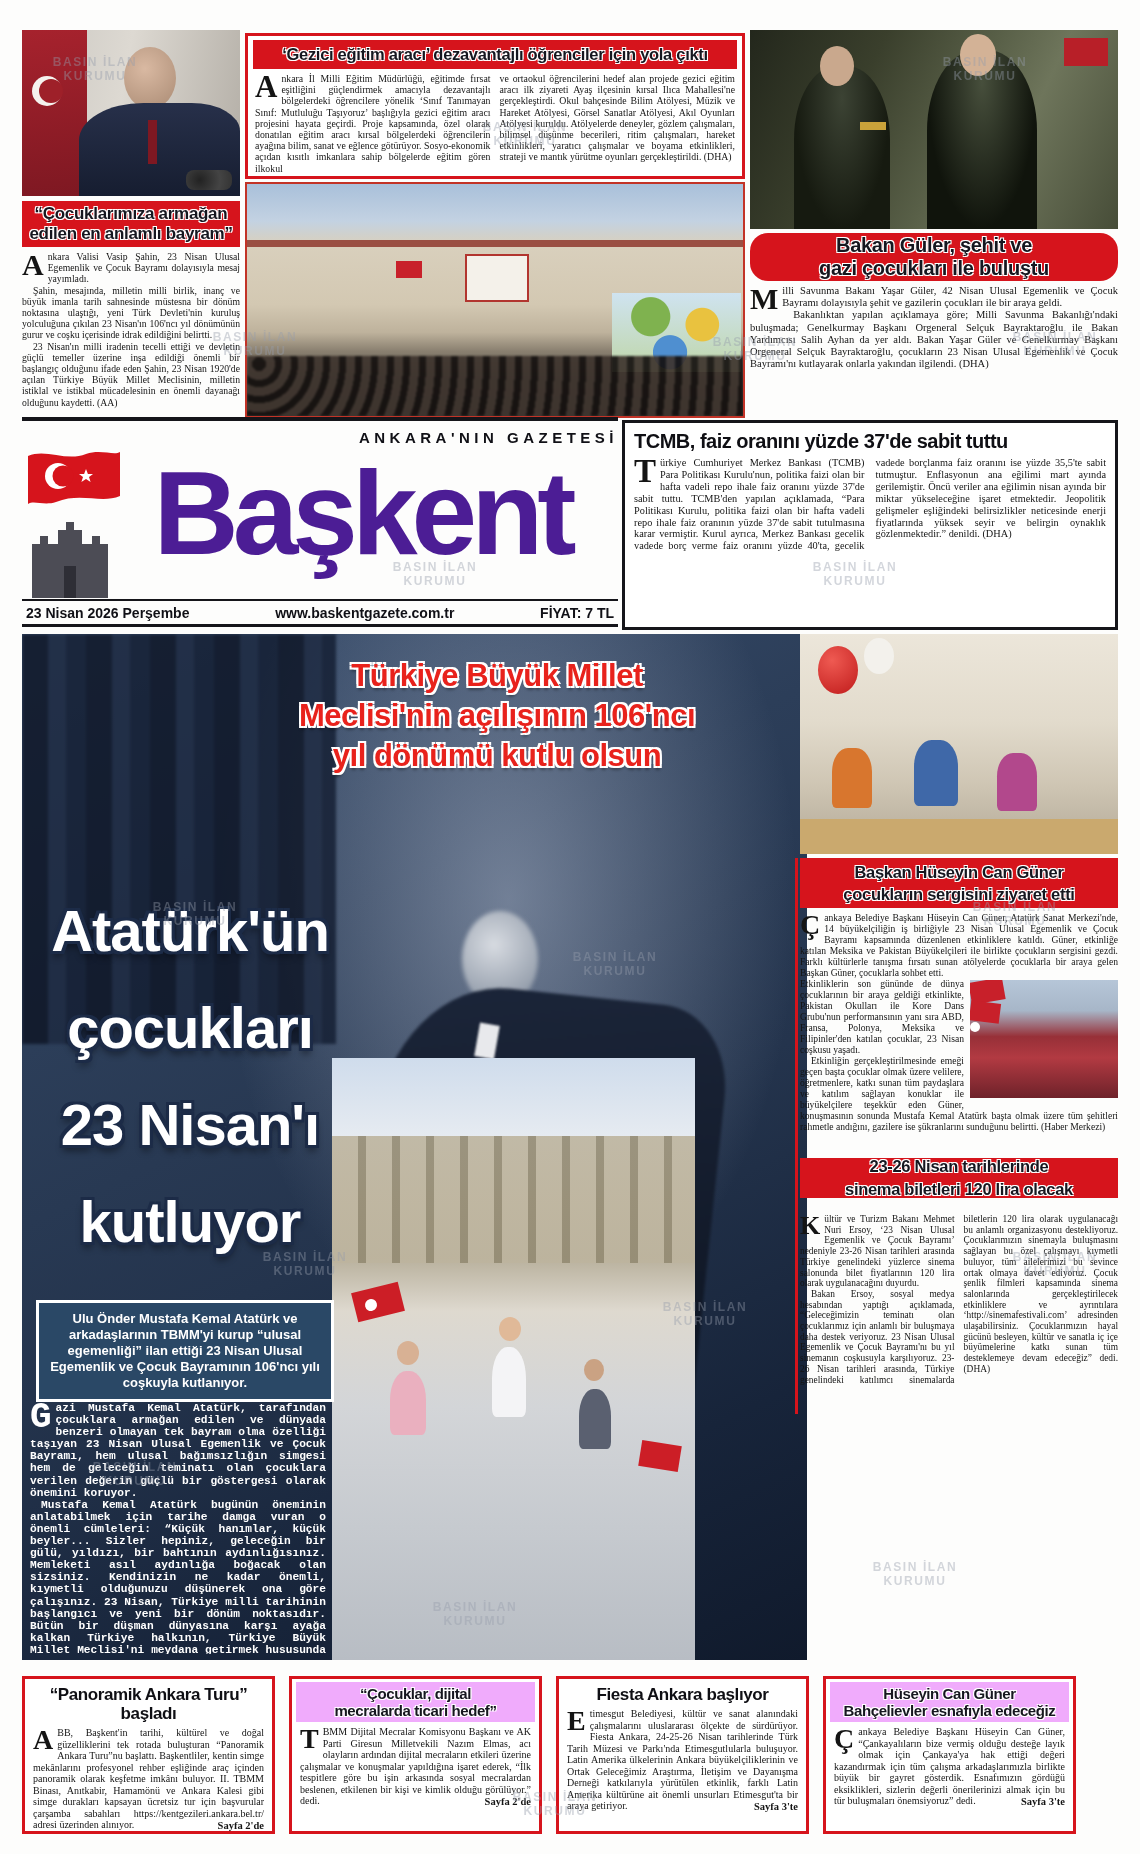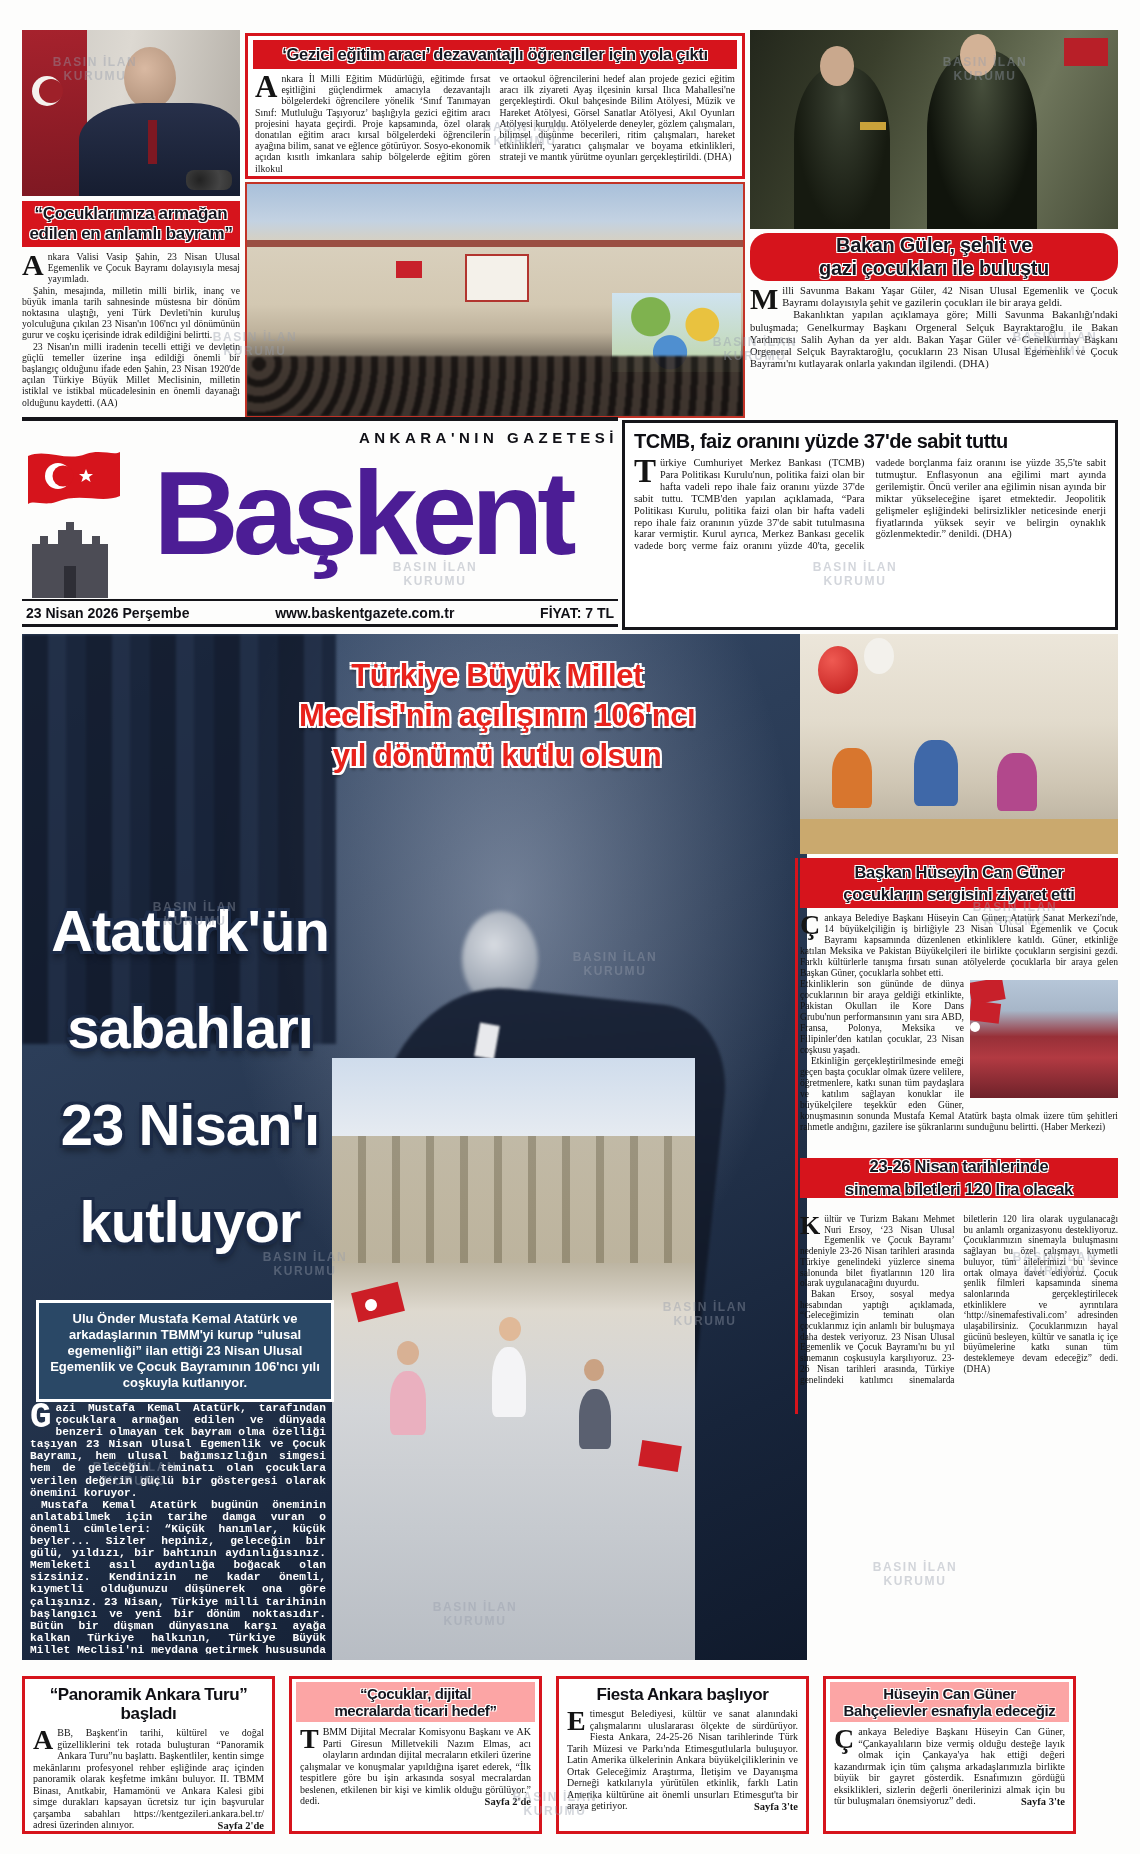--- a/index.html
+++ b/index.html
@@ -128,21 +128,21 @@
   .pf-f2{right:10px;top:30px;width:30px;height:20px;background:#c8202a;transform:rotate(7deg);}
   .pf-dot{left:50%;top:56%;width:10px;height:10px;border-radius:50%;background:#fff;}
   .sinema-head{left:800px;top:1158px;width:318px;height:40px;font-size:16.5px;line-height:23px;}
   .sinema-body{left:800px;top:1214px;width:318px;height:252px;font-size:9.4px;line-height:10.7px;columns:2;column-gap:9px;}
   .sinema-body .dc::first-letter{font-size:26px;line-height:21px;}
   
   .bbox{position:absolute;top:1676px;width:253px;height:158px;border:3px solid #d6141c;box-sizing:border-box;padding:4px 8px;background:#fff;}
   .b1{left:22px;}.b2{left:289px;}.b3{left:556px;}.b4{left:823px;}
   .bhead{text-align:center;font:bold 17px/19px "Liberation Sans",sans-serif;letter-spacing:-0.4px;color:#0f0f14;margin:2px 0 4px;}
   .bhead span{display:block;}
-  .bhead-red{background:#fca5a5;margin:-1px -4px 4px;padding:3px 2px;font-size:15px;line-height:17px;color:#16161f;
+  .bhead-red{background:#f0abfc;margin:-1px -4px 4px;padding:3px 2px;font-size:15px;line-height:17px;color:#16161f;
       text-shadow:-1px -1px 0 #fff,1px -1px 0 #fff,-1px 1px 0 #fff,1px 1px 0 #fff;}
   .bbody{font-size:10px;line-height:11.5px;text-align:justify;font-family:"Liberation Serif",serif;}
   .bbody p{margin:0;}
   .bbody .dc::first-letter{font-size:28px;line-height:23px;}
   .pageref{text-align:right;font:bold 10.5px "Liberation Serif",serif;margin-top:-11px;}
 </style>
 </head>
 <body>
 
 <div id="page">
@@ -233,21 +233,21 @@
     <div class="s pb-shirt"></div>
 
     <div class="meclis">
       <span>Türkiye Büyük Millet</span>
       <span>Meclisi'nin açılışının 106'ncı</span>
       <span>yıl dönümü kutlu olsun</span>
     </div>
 
     <div class="hero">
       <span>Atatürk'ün</span>
-      <span>sabahları</span>
+      <span>çocukları</span>
       <span>23 Nisan'ı</span>
       <span>kutluyor</span>
     </div>
 
     <div class="kids-inset">
       <div class="s ki-col"></div>
       <div class="s ki-flag1"></div>
       <div class="s ki-dot"></div>
       <div class="s ki-flag2"></div>
       <div class="s ki-kid1"></div>

